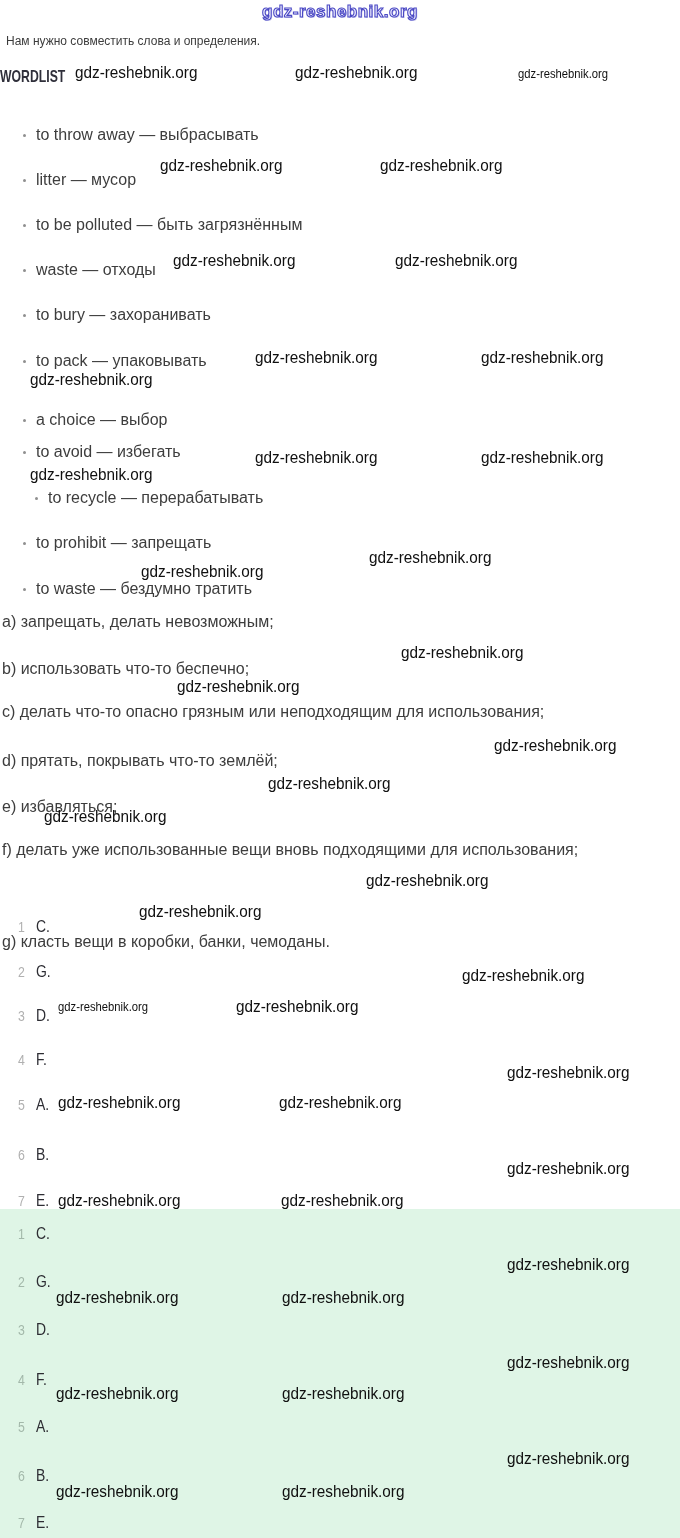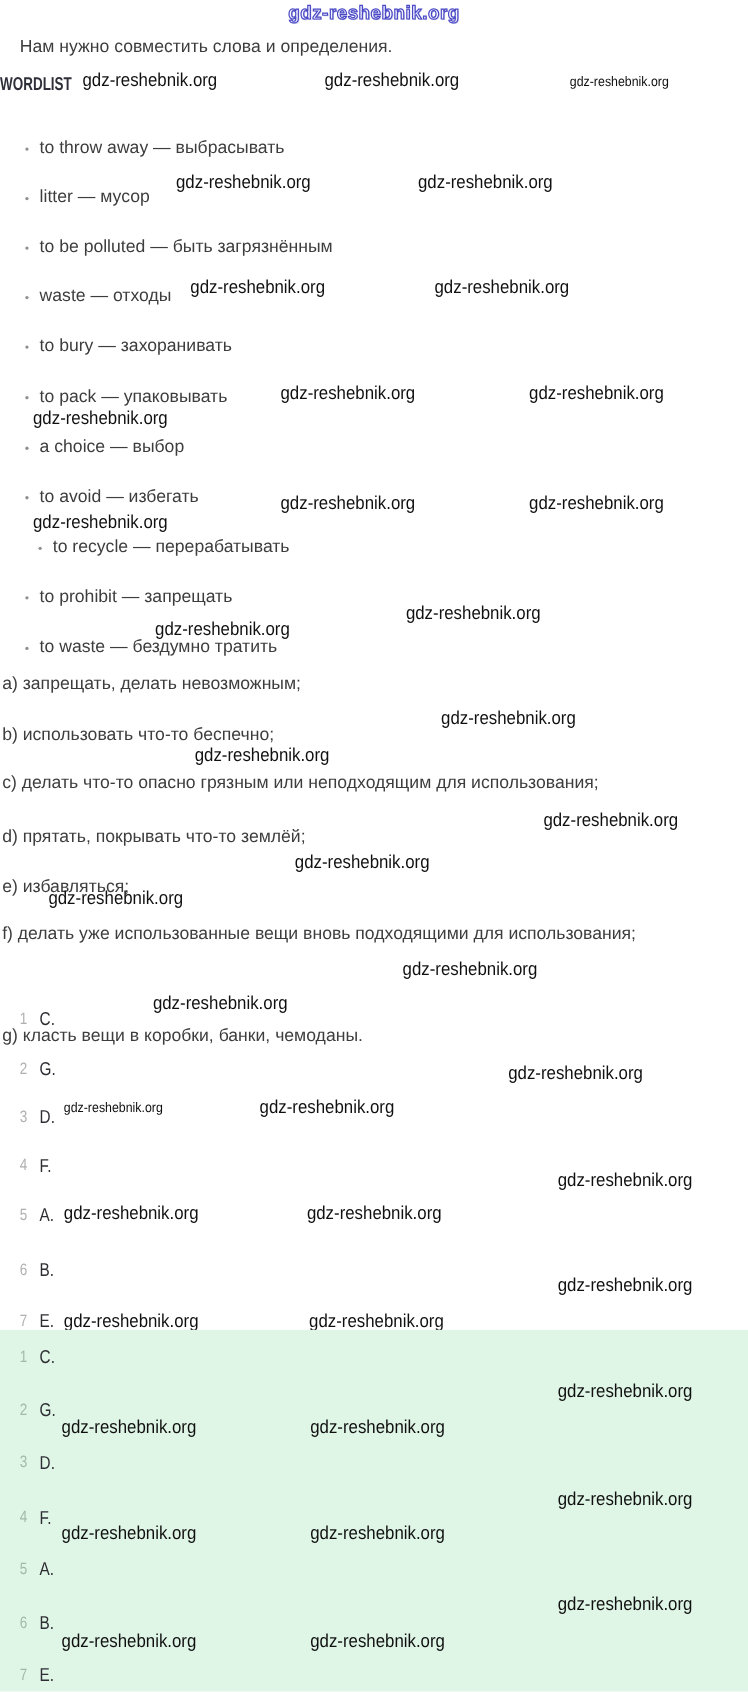--- a/index.html
+++ b/index.html
@@ -30,22 +30,22 @@
     white-space: nowrap;
     font-size: 17px;
     line-height: 1;
     color: #101010;
     transform: scaleX(0.9);
     transform-origin: left top;
   }
   .wm-sm { font-size: 12.5px; }
   .intro {
     position: absolute;
-    left: 18px; top: 34px;
-    font-size: 16px;
+    left: 6px; top: 34px;
+    font-size: 12px;
     color: #3c3c3c;
   }
   .wl-title {
     position: absolute;
     left: 0; top: 67px;
     font-size: 17px;
     font-weight: bold;
     color: #2f2f3a;
     transform: scaleX(0.72);
     transform-origin: left top;
@@ -114,21 +114,21 @@
   <div class="wm" style="left:75px; top:64px;">gdz-reshebnik.org</div>
   <div class="wm" style="left:295px; top:64px;">gdz-reshebnik.org</div>
   <div class="wm wm-sm" style="left:518px; top:68px;">gdz-reshebnik.org</div>
 
   <div class="wl-item" style="top:125px;">to throw away — выбрасывать</div>
   <div class="wl-item" style="top:170px;">litter — мусор</div>
   <div class="wl-item" style="top:215px;text-align:center;">to be polluted — быть загрязнённым</div>
   <div class="wl-item" style="top:260px;">waste — отходы</div>
   <div class="wl-item" style="top:305px;">to bury — захоранивать</div>
   <div class="wl-item" style="top:351px;">to pack — упаковывать</div>
-  <div class="wl-item" style="top:397px;">a choice — выбор</div>
+  <div class="wl-item" style="top:410px;">a choice — выбор</div>
   <div class="wl-item" style="top:442px;">to avoid — избегать</div>
   <div class="wl-item" style="top:488px;margin-left:12px;">to recycle — перерабатывать</div>
   <div class="wl-item" style="top:533px;">to prohibit — запрещать</div>
   <div class="wl-item" style="top:579px;text-align:center;">to waste — бездумно тратить</div>
 
   <div class="wm" style="left:160px; top:157px;">gdz-reshebnik.org</div>
   <div class="wm" style="left:380px; top:157px;">gdz-reshebnik.org</div>
   <div class="wm" style="left:173px; top:252px;">gdz-reshebnik.org</div>
   <div class="wm" style="left:395px; top:252px;">gdz-reshebnik.org</div>
   <div class="wm" style="left:255px; top:349px;">gdz-reshebnik.org</div>

